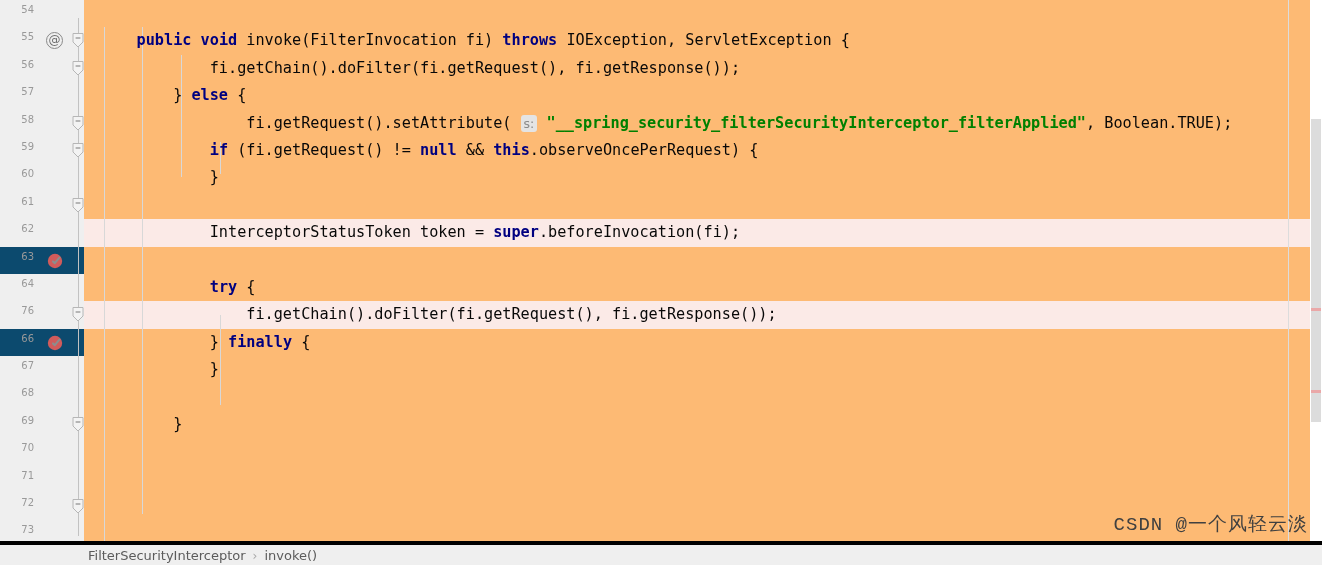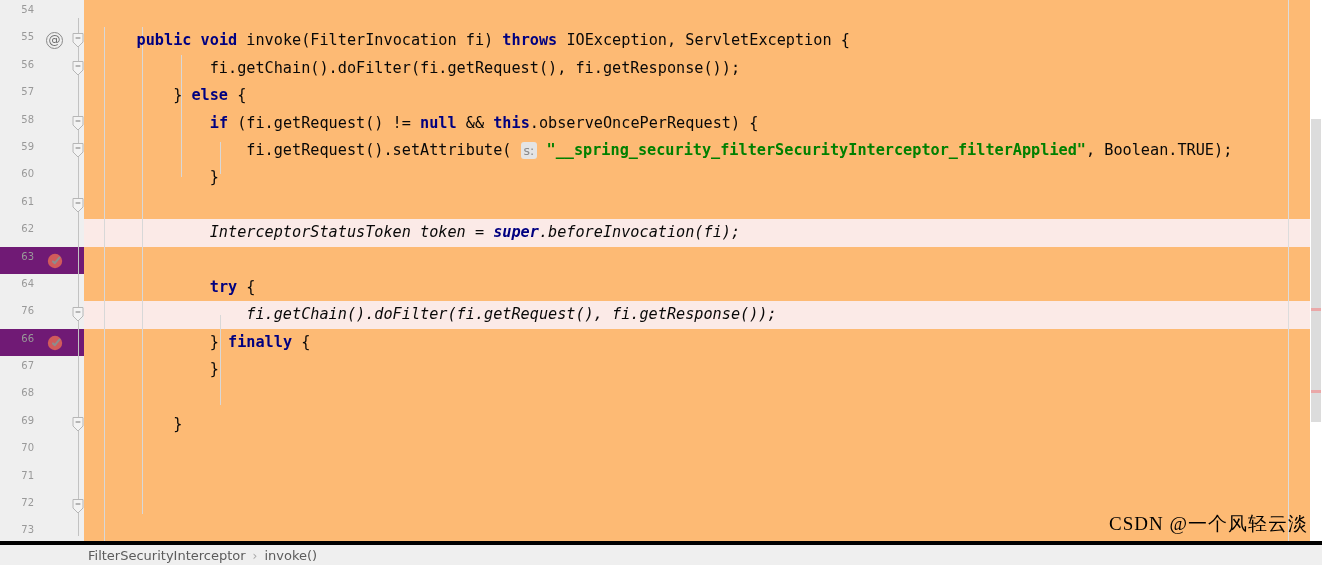--- a/index.html
+++ b/index.html
@@ -35,21 +35,21 @@
     position: absolute;
     right: 50px;
     top: 4px;
     font-family: "DejaVu Sans", sans-serif;
     font-size: 10px;
     color: #999999;
     text-align: right;
     width: 34px;
     letter-spacing: 0px;
   }
-  .gutter-row.hl-cream { background: #701a75; }
+  .gutter-row.hl-cream { background: #0c4a6e; }
 
   
   .at-icon {
     position: absolute;
     left: 46px; top: 5px;
     width: 17px; height: 17px;
     border: 1.4px solid #8a8a8a;
     border-radius: 50%;
     color: #6f6f6f;
     font-family: "DejaVu Sans", sans-serif;
@@ -97,21 +97,21 @@
   .code-row {
     position: relative;
     height: 27.4px;
     white-space: pre;
     font-family: "DejaVu Sans Mono", monospace;
     font-size: 15.2px;
     line-height: 27.4px;
     color: #080808;
     padding-left: 16px;
   }
-  .code-row.hl-pink { background: #fbeae7; font-style: italic; }
+  .code-row.hl-pink { background: #fbeae7; }
   .code-row .txt { position: relative; z-index: 2; }
 
   
   .guides { position: absolute; left: 84px; top: 0; width: 1238px; height: 541px; z-index: 1; pointer-events: none; }
   .vguide { position: absolute; width: 1px; background: #d8d8d8; }
   .rmargin { position: absolute; top: 0; height: 541px; width: 1px; background: #dcdcdc; }
 
   
   .kw   { color: #000080; font-weight: bold; }
   .str  { color: #008000; font-weight: bold; }
@@ -165,23 +165,23 @@
     display: flex;
     align-items: center;
     gap: 7px;
   }
   .crumb-sep { color: #a8a8a8; font-size: 12px; }
 
   
   .watermark {
     position: absolute;
     right: 14px; bottom: 28px;
-    font-family: Liberation Serif, serif;
+    font-family: Liberation Mono, monospace;
     font-size: 19px;
-    color: #000000;
+    color: #404040;
     letter-spacing: 1px;
     z-index: 9;
     white-space: nowrap;
   }
 </style>
 </head>
 <body>
 
 <div id="app">
 
@@ -312,22 +312,22 @@
       <div class="fold-mark" style="top: 553px;"><svg width="12" height="17" viewBox="0 0 12 17">
           <path d="M6 2 L11 7 V15.5 H1 V7 Z" fill="#f3f3f3" stroke="#b6b6b6" stroke-width="1"></path>
         </svg></div>
     </div>
 
   <div class="codearea" id="codearea">
       <div class="code-row"><span class="txt"></span></div>
       <div class="code-row"><span class="txt"><span class="pln">    </span><span class="kw">public</span><span class="pln"> </span><span class="kw">void</span><span class="pln"> invoke(FilterInvocation fi) </span><span class="kw">throws</span><span class="pln"> IOException, ServletException {</span></span></div>
       <div class="code-row"><span class="txt"><span class="pln">            fi.getChain().doFilter(fi.getRequest(), fi.getResponse());</span></span></div>
       <div class="code-row"><span class="txt"><span class="pln">        } </span><span class="kw">else</span><span class="pln"> {</span></span></div>
+      <div class="code-row"><span class="txt"><span class="pln">                fi.getRequest().setAttribute( </span><span class="hint">s:</span><span class="pln"> </span><span class="str">"__spring_security_filterSecurityInterceptor_filterApplied"</span><span class="pln">, Boolean.TRUE);</span></span></div>
       <div class="code-row"><span class="txt"><span class="pln">            </span><span class="kw">if</span><span class="pln"> (fi.getRequest() != </span><span class="kw">null</span><span class="pln"> &amp;&amp; </span><span class="kw">this</span><span class="pln">.observeOncePerRequest) {</span></span></div>
-      <div class="code-row"><span class="txt"><span class="pln">                fi.getRequest().setAttribute( </span><span class="hint">s:</span><span class="pln"> </span><span class="str">"__spring_security_filterSecurityInterceptor_filterApplied"</span><span class="pln">, Boolean.TRUE);</span></span></div>
       <div class="code-row"><span class="txt"><span class="pln">            }</span></span></div>
       <div class="code-row"><span class="txt"></span></div>
       <div class="code-row hl-pink"><span class="txt"><span class="pln">            InterceptorStatusToken token = </span><span class="kw">super</span><span class="pln">.beforeInvocation(fi);</span></span></div>
       <div class="code-row"><span class="txt"></span></div>
       <div class="code-row"><span class="txt"><span class="pln">            </span><span class="kw">try</span><span class="pln"> {</span></span></div>
       <div class="code-row hl-pink"><span class="txt"><span class="pln">                fi.getChain().doFilter(fi.getRequest(), fi.getResponse());</span></span></div>
       <div class="code-row"><span class="txt"><span class="pln">            } </span><span class="kw">finally</span><span class="pln"> {</span></span></div>
       <div class="code-row"><span class="txt"><span class="pln">            }</span></span></div>
       <div class="code-row"><span class="txt"></span></div>
       <div class="code-row"><span class="txt"><span class="pln">        }</span></span></div>

